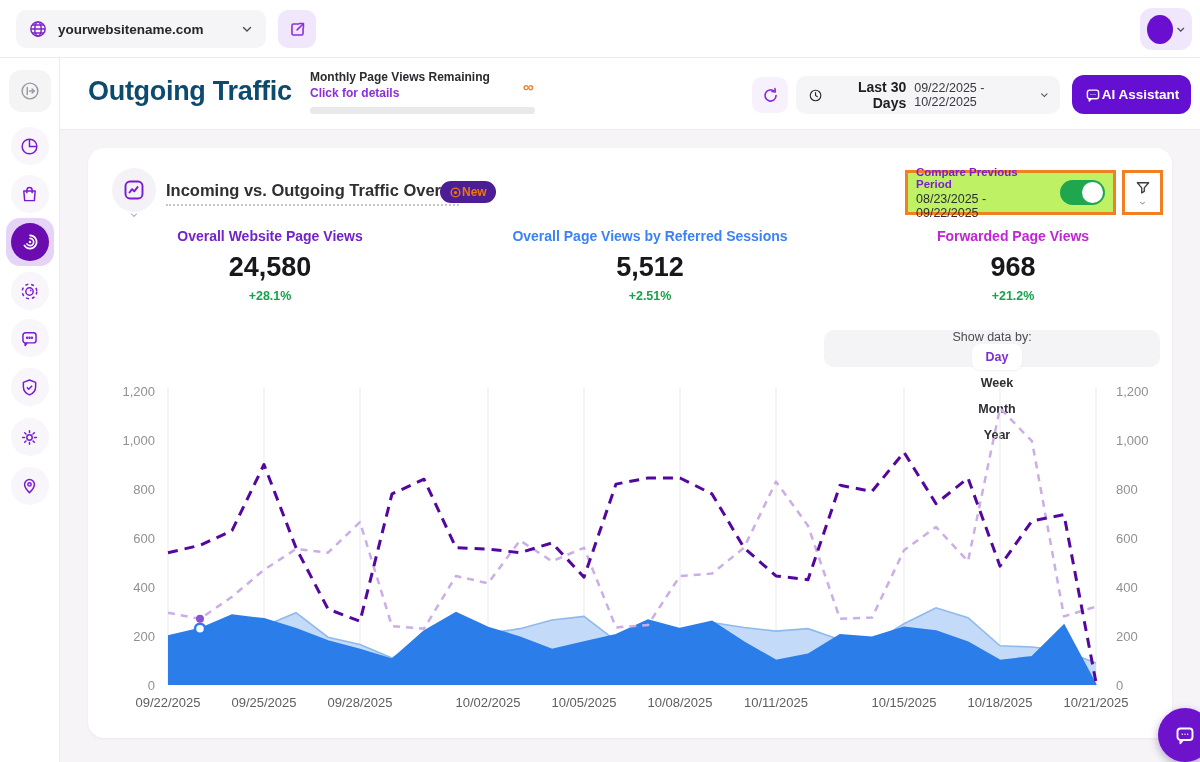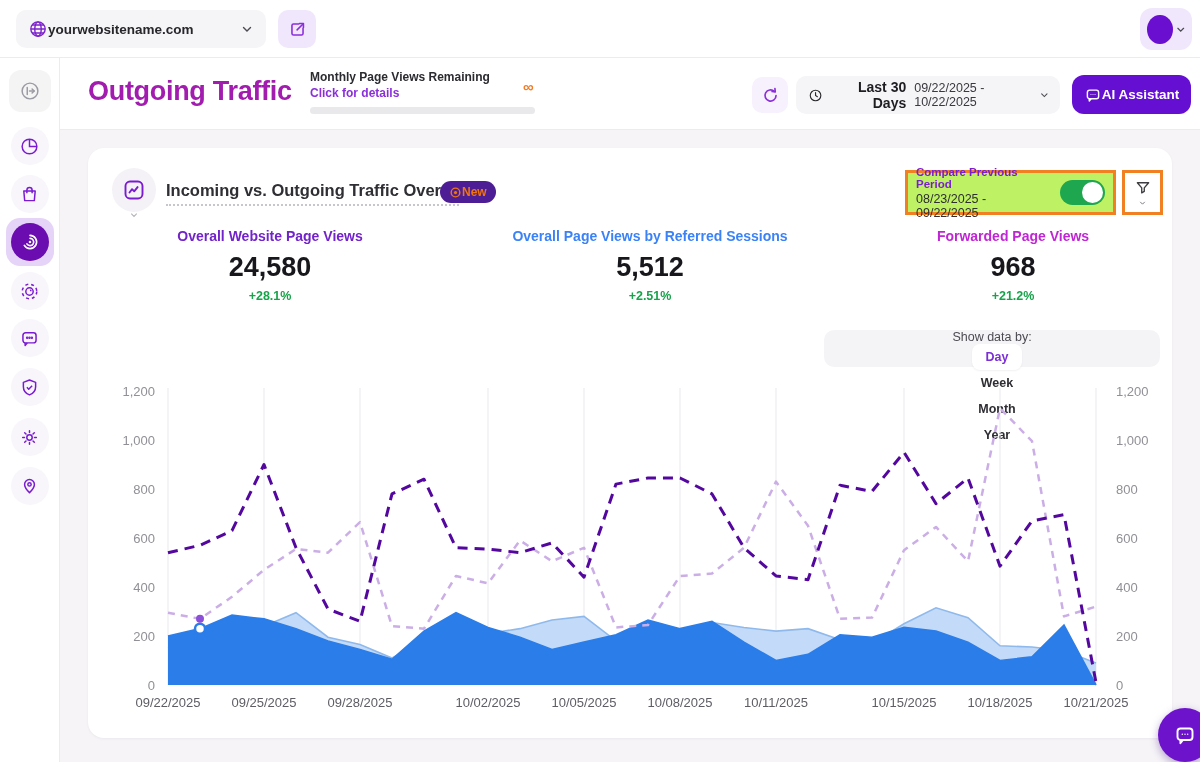--- a/index.html
+++ b/index.html
@@ -3,35 +3,35 @@
 <meta charset="utf-8">
 <style>
   * { margin:0; padding:0; box-sizing:border-box; }
   html,body { width:1200px; height:762px; overflow:hidden; }
   body { font-family:"Liberation Sans","DejaVu Sans",sans-serif; background:#edebee; position:relative; }
   .abs { position:absolute; }
 
   
   #topbar { left:0; top:0; width:1200px; height:58px; background:#ffffff; border-bottom:1px solid #ececee; z-index:5; }
   #site-pill { left:16px; top:10px; width:250px; height:38px; background:#f5f4f6; border-radius:10px; display:flex; align-items:center; padding:0 12px; cursor:pointer; }
-  #site-pill .site-name { font-size:13.5px; font-weight:700; color:#26262b; flex:1; }
+  #site-pill .site-name { font-size:13.5px; font-weight:700; color:#26262b; margin-left:10px; flex:1; }
   #ext-btn { left:278px; top:10px; width:38px; height:38px; background:#f1e7fc; border-radius:10px; display:flex; align-items:center; justify-content:center; cursor:pointer; }
   #avatar-pill { left:1140px; top:8px; width:52px; height:42px; background:#f1e7fc; border-radius:12px; display:flex; align-items:center; padding:0 6px 0 7px; cursor:pointer; }
   #avatar-circle { width:29px; height:29px; border-radius:50%; background:#6a0fd0; }
 
   
   #sidebar { left:0; top:58px; width:60px; height:704px; background:#ffffff; border-right:1px solid #ececee; z-index:4; }
   .side-item { position:absolute; left:50%; transform:translate(-50%,-50%); width:38px; height:38px; border-radius:50%; background:#f8f6fa; display:flex; align-items:center; justify-content:center; cursor:pointer; }
   .side-item.square { border-radius:12px; width:42px; height:42px; background:#f4f4f5; }
   .side-item.active-wrap { width:48px; height:48px; border-radius:14px; background:#e5d4f8; }
   .active-inner { width:38px; height:38px; border-radius:50%; background:#6a0caf; display:flex; align-items:center; justify-content:center; }
 
   
   #pageheader { left:60px; top:58px; width:1140px; height:72px; background:#ffffff; border-bottom:1px solid #ececee; z-index:3; }
-  #page-title { left:28px; top:18px; font-size:27px; font-weight:800; color:#a21caf; letter-spacing:-0.3px; }
+  #page-title { left:28px; top:18px; font-size:27px; font-weight:800; color:#0c4a6e; letter-spacing:-0.3px; }
   #quota { left:250px; top:12px; width:240px; }
   #quota .q-label { font-size:12px; font-weight:700; color:#2b2b30; }
   #quota .q-link { font-size:12px; font-weight:600; color:#8b2fd9; margin-top:2px; cursor:pointer; }
   #quota .q-bar { margin-top:7px; width:225px; height:7px; border-radius:4px; background:#e9e8ea; overflow:hidden; }
   #quota .q-fill { height:100%; width:0%; background:#8b2fd9; }
   #quota-inf { left:463px; top:20px; font-size:15px; font-weight:800; color:#f07c26; }
   #refresh-btn { left:692px; top:19px; width:36px; height:36px; border-radius:10px; background:#f7f0fd; display:flex; align-items:center; justify-content:center; cursor:pointer; }
   #date-pill { left:736px; top:18px; width:264px; height:38px; background:#f5f4f6; border-radius:10px; display:flex; align-items:center; padding:0 10px 0 12px; cursor:pointer; }
   #date-pill .dr-label { font-size:14px; font-weight:800; color:#1d1d22; margin:0 8px 0 7px;text-align:right; }
   #date-pill .dr-range { font-size:12.5px; font-weight:500; color:#39393f; }

